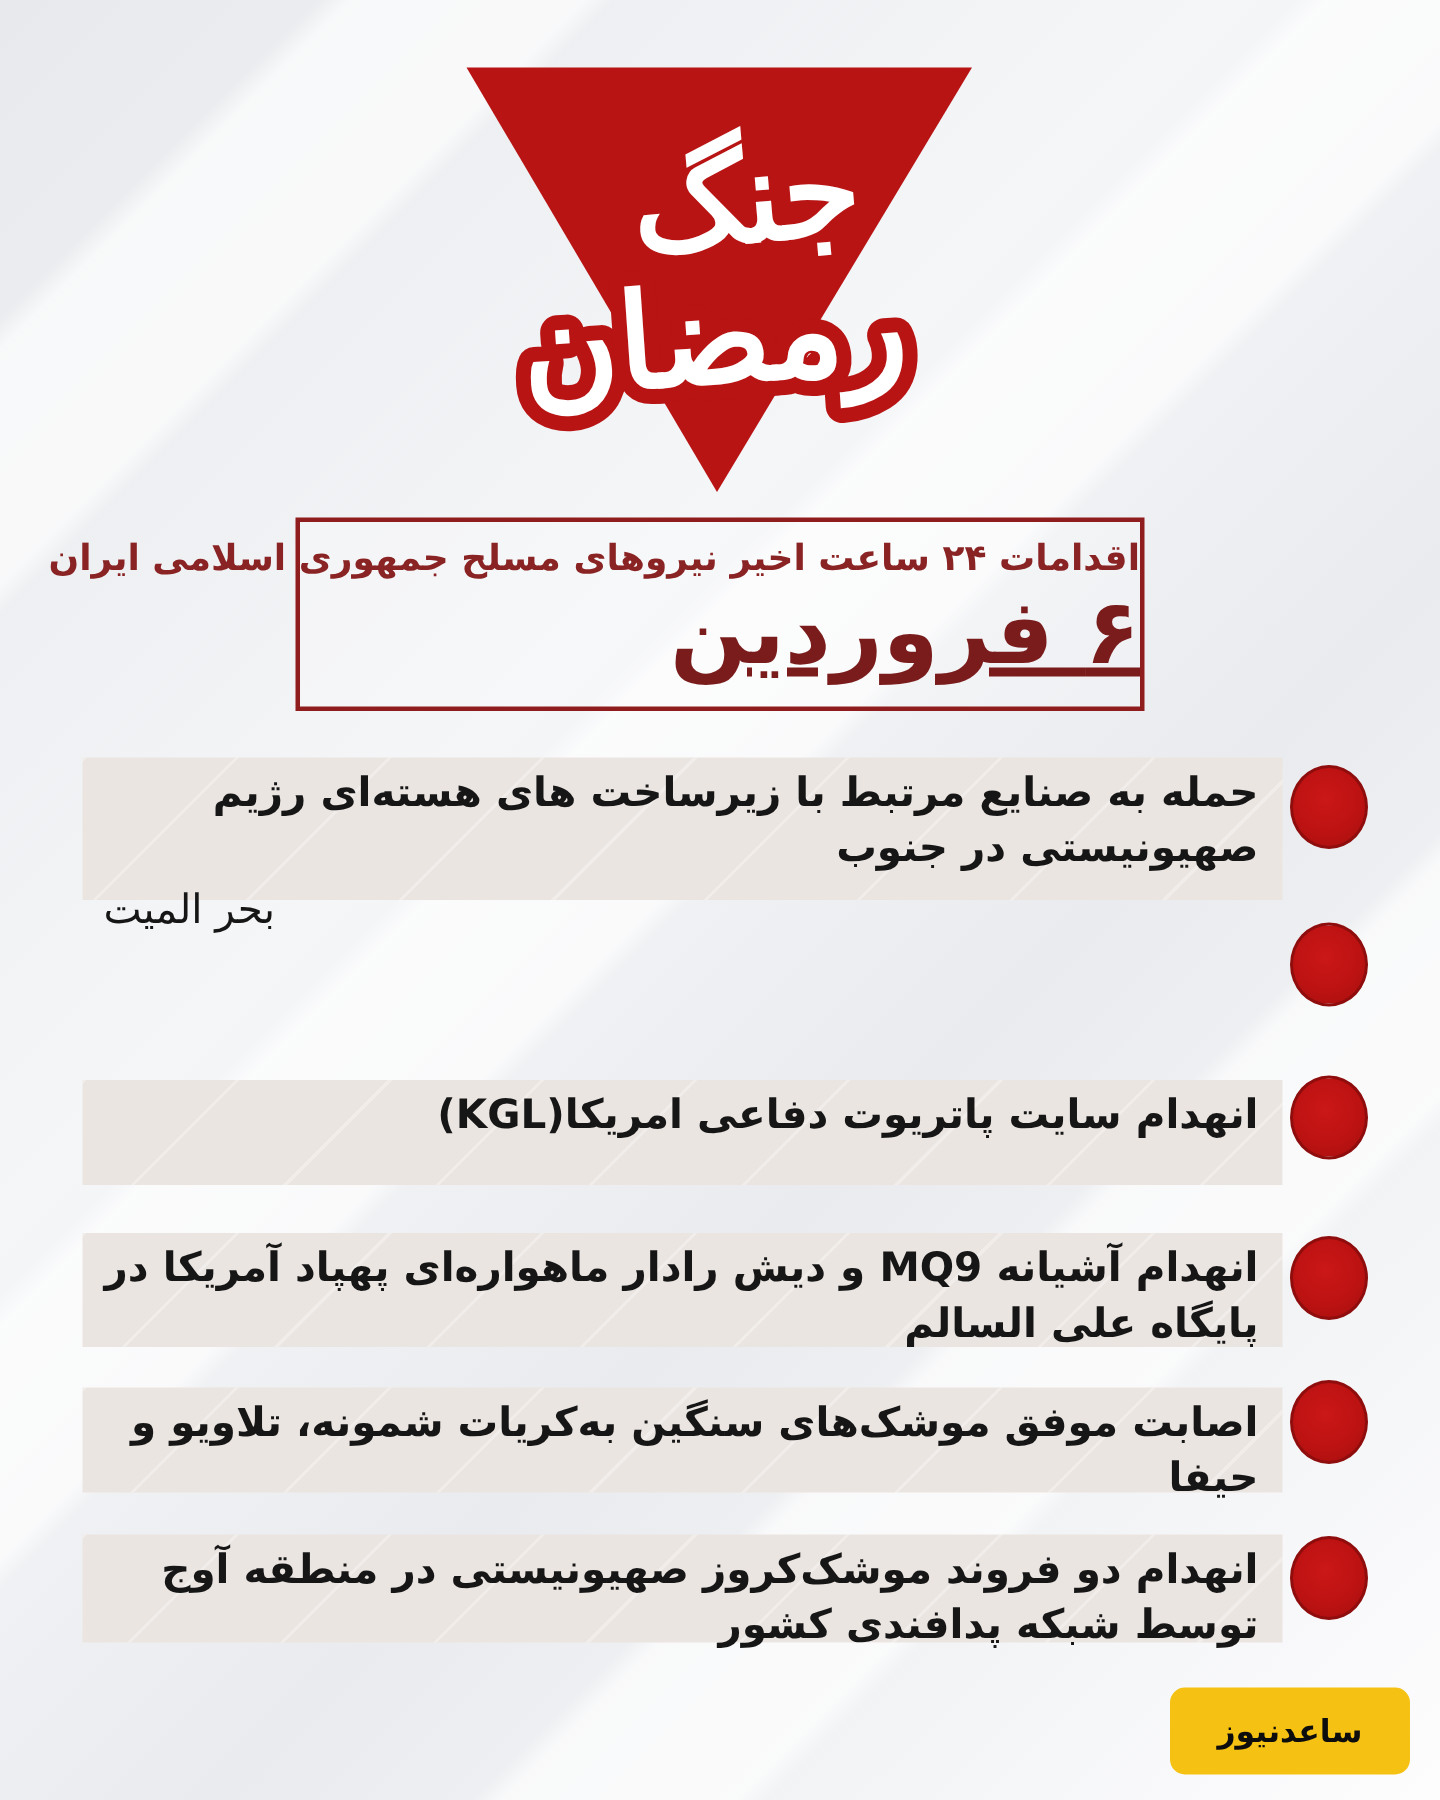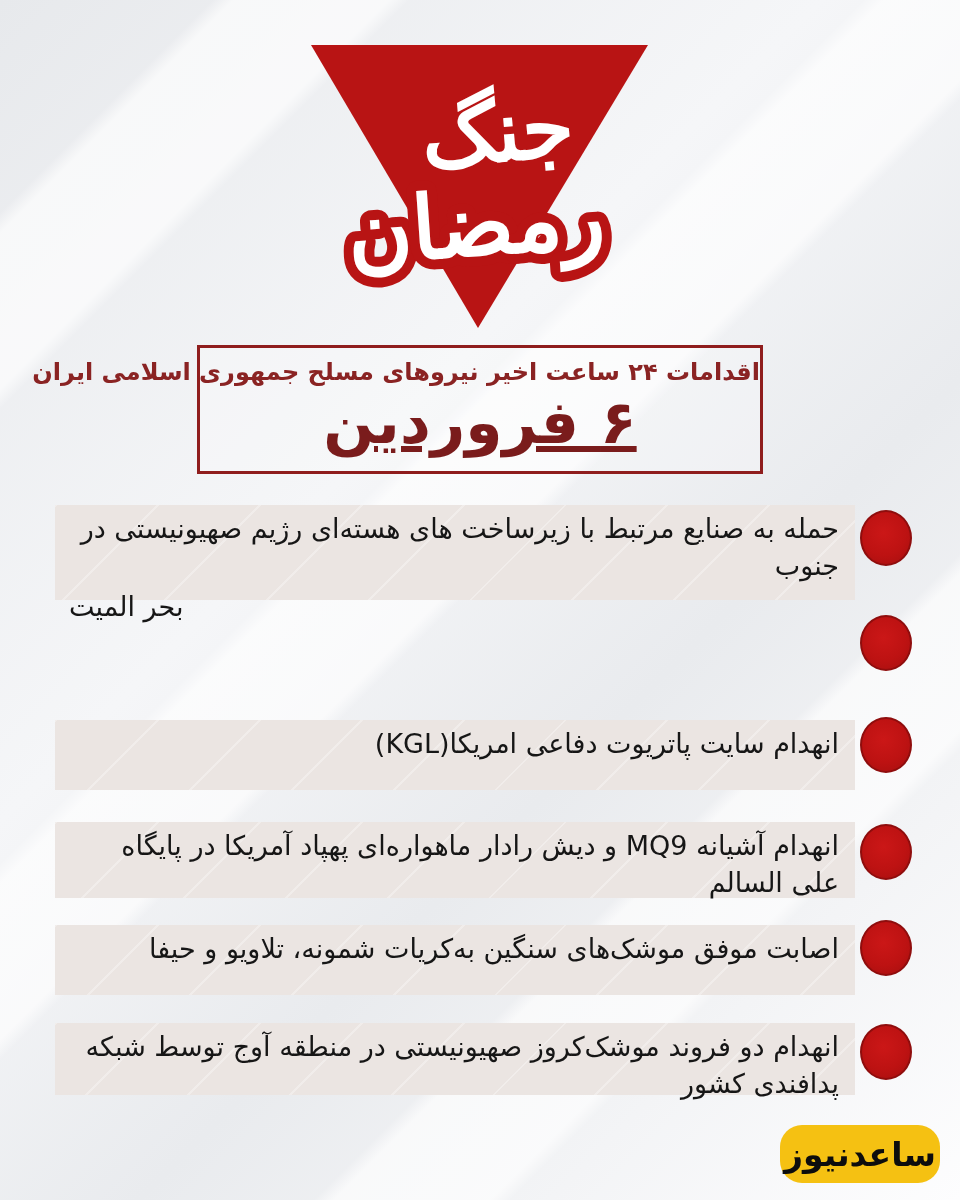--- a/index.html
+++ b/index.html
@@ -27,57 +27,57 @@
   }
   .logo-word2{
     font-family:"DejaVu Serif","Liberation Serif",serif;
     font-weight:bold;font-size:88px;fill:#ffffff;
     stroke:#b81414;stroke-width:20px;stroke-linejoin:round;paint-order:stroke;
   }
   
   .header-box{
     position:absolute;left:197px;top:345px;width:566px;height:129px;
     border:3px solid #8f1d1d;background:rgba(255,255,255,.22);
-    box-sizing:border-box;text-align:center;
+    box-sizing:border-box;text-align:right;
   }
   .header-title{
     margin-top:9px;font-size:24px;line-height:30px;
     font-weight:bold;color:#8a2323;direction:rtl;white-space:nowrap;
   }
   .header-date{
     margin-top:2px;font-size:60px;line-height:66px;
     font-weight:bold;color:#7a1c1c;direction:rtl;text-decoration:underline;
   }
   
   .band{
     position:absolute;left:55px;width:800px;box-sizing:border-box;
     background:
       repeating-linear-gradient(135deg,rgba(255,255,255,.30) 0 2px,rgba(255,255,255,0) 2px 72px),
       #ebe5e2;
     direction:rtl;
   }
   .band .line1{
     padding:5px 16px 0 14px;font-size:27px;line-height:37px;
-    font-weight:normal;color:#161616;
+    font-weight:bold;color:#161616;
   }
   .band .line2{
     padding:6px 16px 0 14px;font-size:27px;line-height:34px;
     font-weight:normal;color:#161616;text-align:left;direction:rtl;
   }
   .dot{
     position:absolute;width:52px;height:56px;border-radius:50%;
     background:radial-gradient(circle at 45% 40%,#cb1717 0%,#bd1212 55%,#a50f0f 100%);
     border:2px solid #8f0d0d;box-sizing:border-box;left:860px;
   }
   
   .watermark{
     position:absolute;left:780px;top:1125px;width:160px;height:58px;
-    background:#f5c112;border-radius:22px;
+    background:#f5c112;border-radius:10px;
     display:flex;align-items:center;justify-content:center;
-    font-size:33px;font-weight:bold;color:#0d0d0d;direction:rtl;
+    font-size:21px;font-weight:bold;color:#0d0d0d;direction:rtl;
   }
 </style>
 </head>
 <body>
 
 <div id="canvas">
 
   <div class="logo-wrap">
     <svg viewBox="0 0 370 305">
       <polygon points="16,12 353,12 183,295" fill="#b81414"></polygon>

